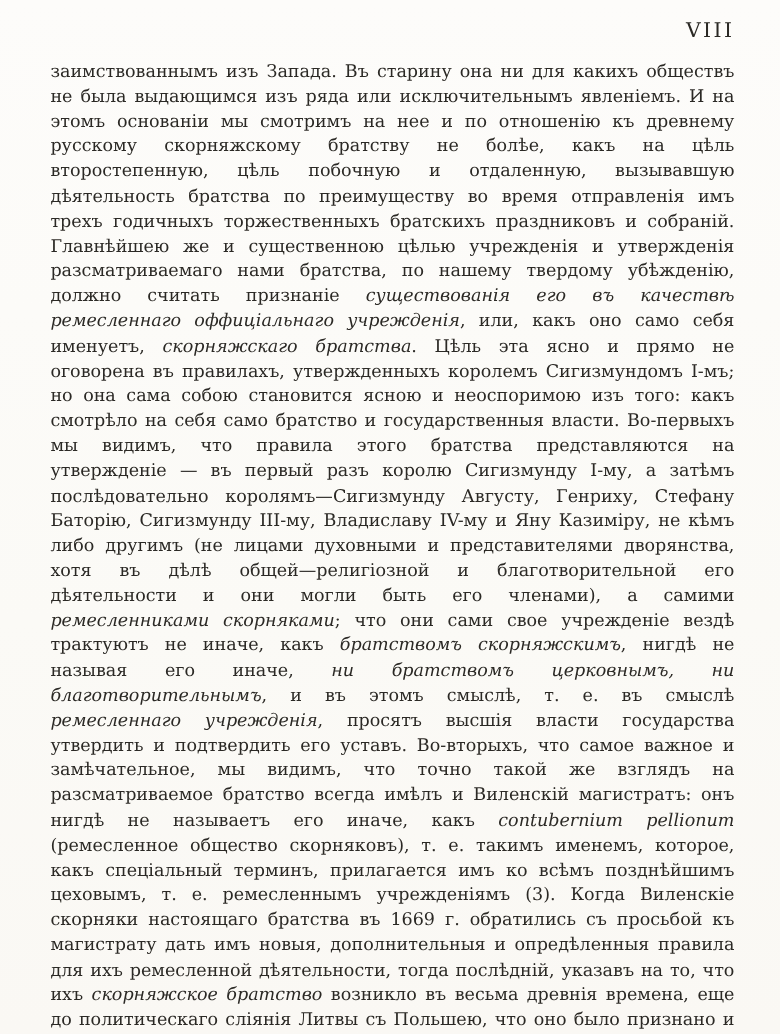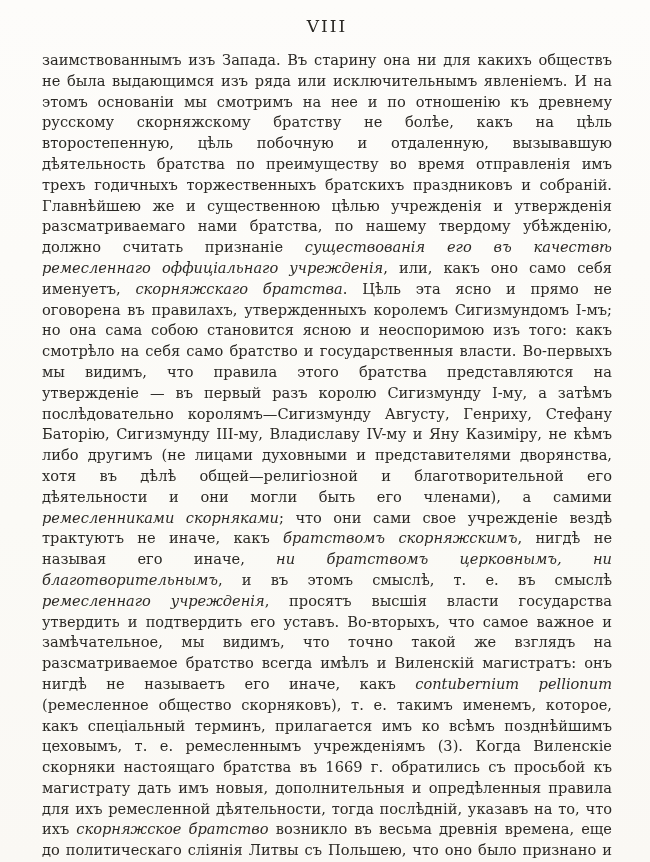--- a/index.html
+++ b/index.html
@@ -15,21 +15,21 @@
     overflow: hidden;
   }
   .page {
     box-sizing: border-box;
     width: 650px;
     height: 862px;
     padding: 16px 38px 10px 42px;
     background: linear-gradient(180deg, #fdfcfa 0%, #fbfaf6 60%, #faf8f4 100%);
   }
   .page-number {
-    text-align: center;
+    text-align: right;
     font-size: 17px;
     letter-spacing: 2px;
     margin: 0 0 14px 0;
     color: #2a2824;
   }
   .body-paragraph {
     font-size: 14.6px;
     line-height: 20.8px;
     text-align: justify;
     word-spacing: 1px;

